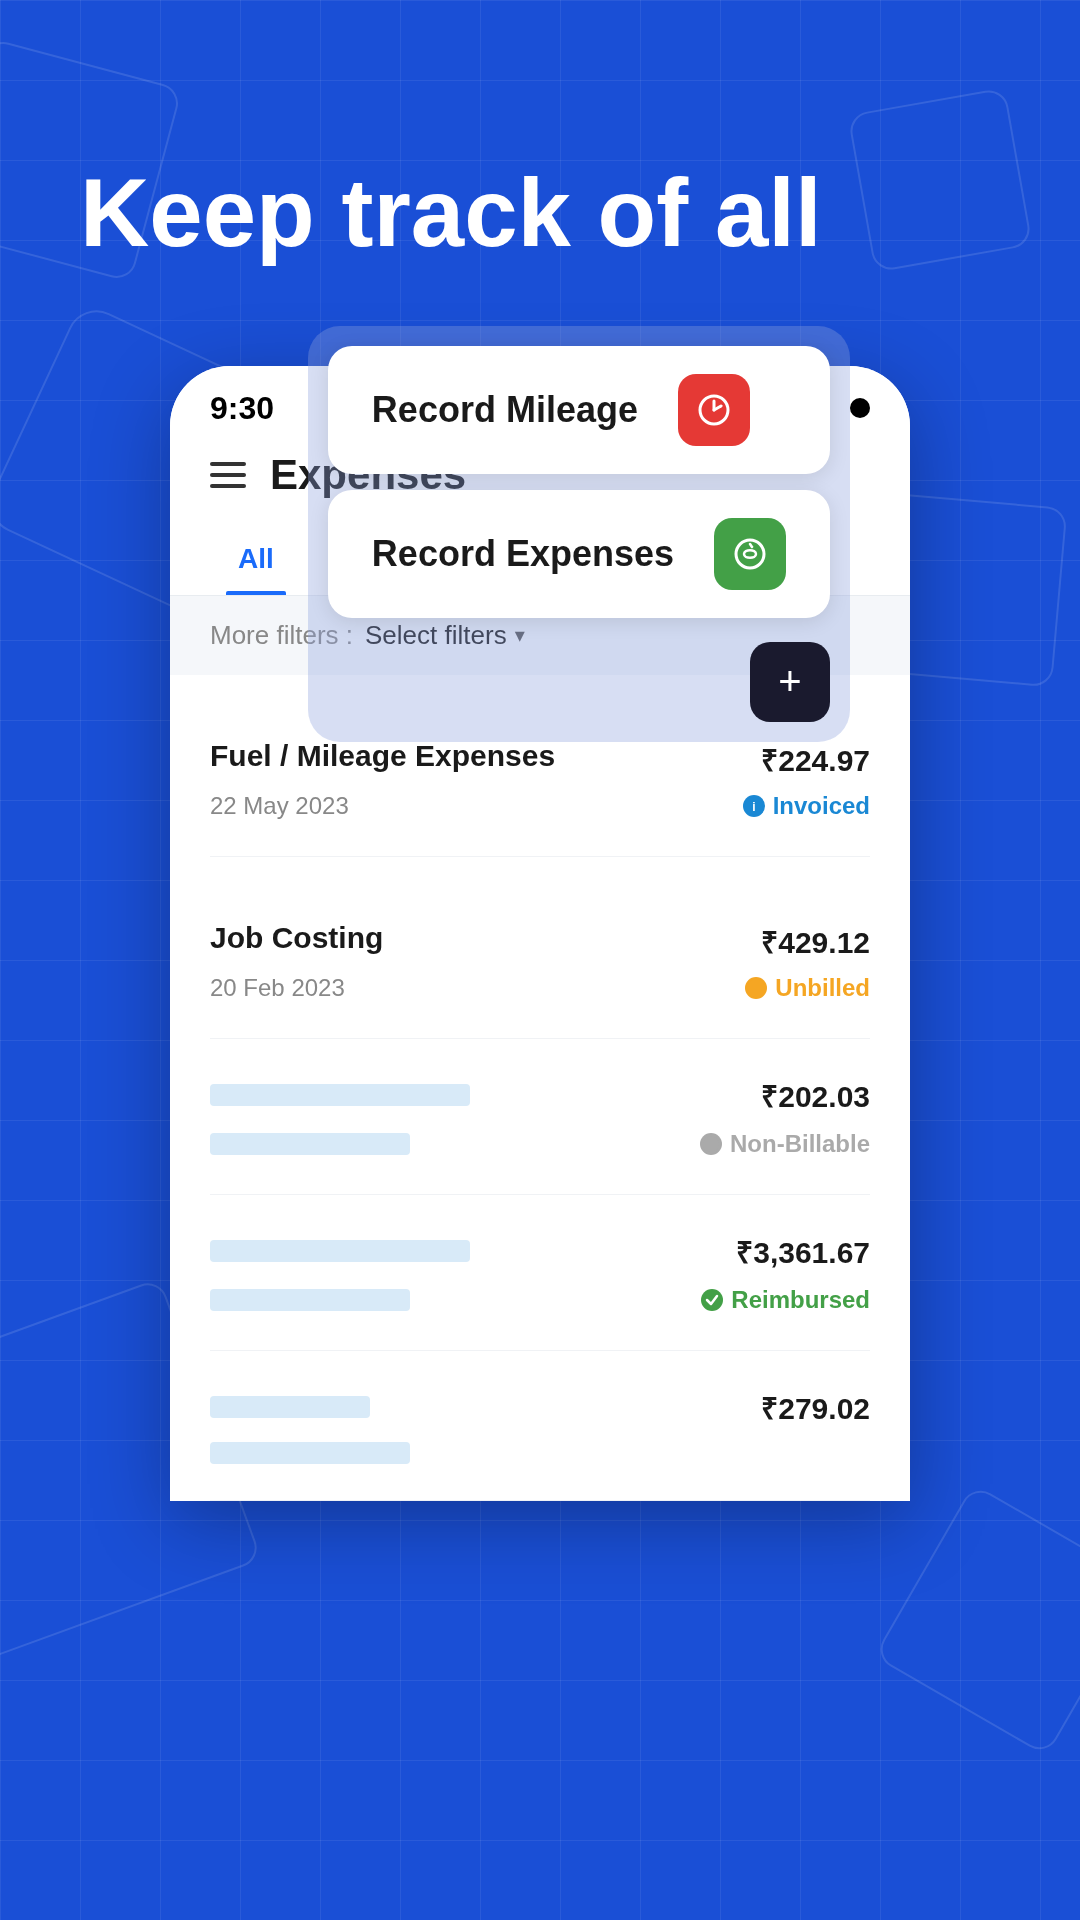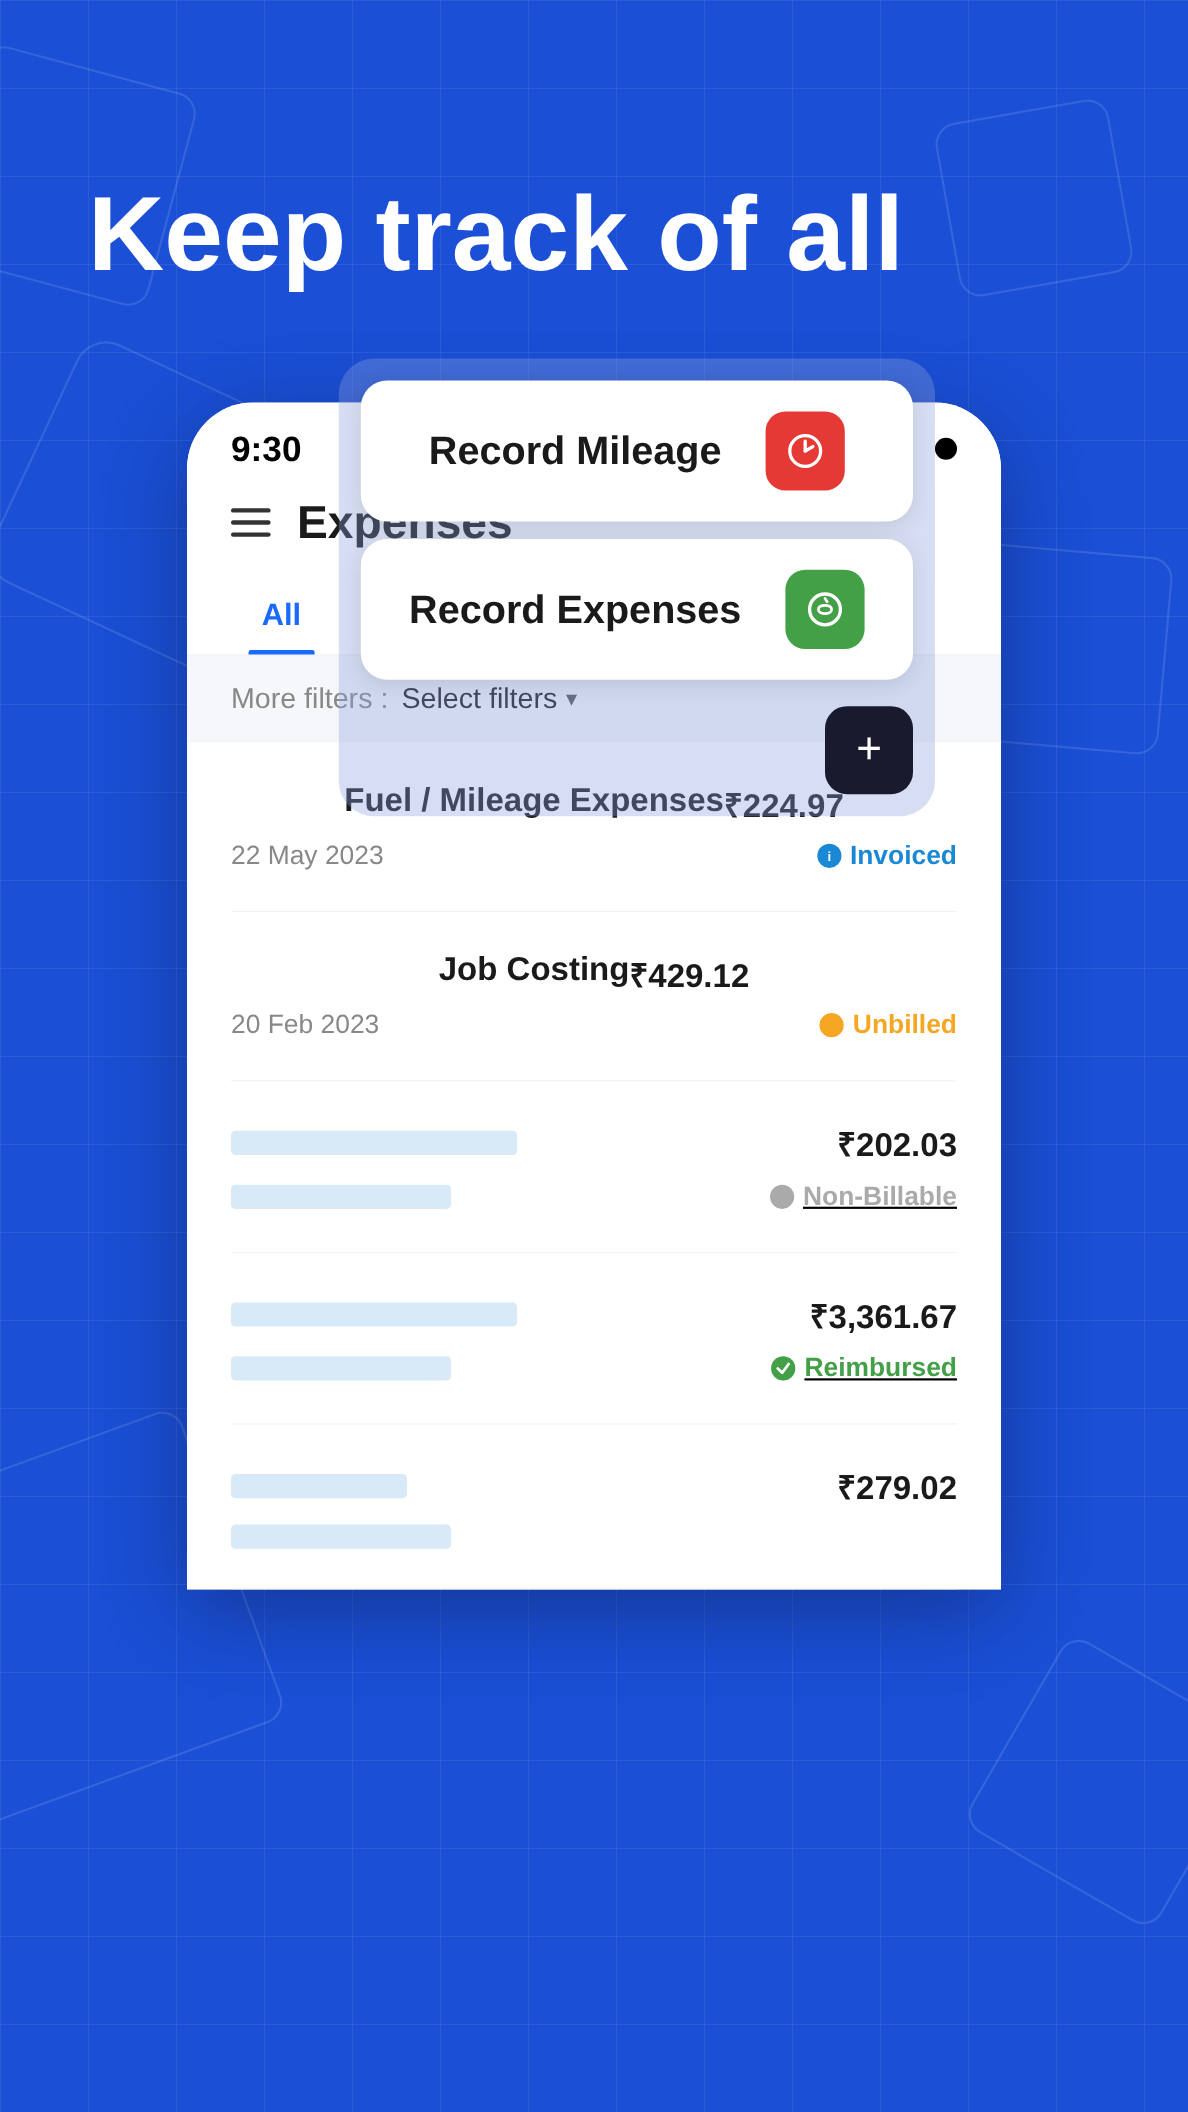--- a/index.html
+++ b/index.html
@@ -73,21 +73,21 @@
       border-radius: 32px;
       padding: 20px 20px 20px 20px;
     }
 
     .popup-card {
       background: #ffffff;
       border-radius: 24px;
       padding: 28px 44px;
       display: flex;
       align-items: center;
-      justify-content: center;
+      justify-content: flex-start;
       gap: 40px;
       min-width: 480px;
       box-shadow: 0 4px 20px rgba(0,0,0,0.1);
     }
     .popup-card-label {
       font-size: 36px;
       font-weight: 700;
       color: #1a1a1a;
     }
     .popup-icon {
@@ -241,21 +241,22 @@
       padding: 0 40px;
     }
     .expense-item {
       padding: 36px 0;
       border-bottom: 1px solid #f0f2f5;
     }
     .expense-item:last-child { border-bottom: none; }
     .expense-row {
       display: flex;
       align-items: flex-start;
-      justify-content: center;
+      justify-content: space-between;
+      margin-top: 28px;
     }
     .expense-name {
       font-size: 30px;
       font-weight: 700;
       color: #1a1a1a;
     }
     .expense-amount {
       font-size: 30px;
       font-weight: 700;
       color: #1a1a1a;
@@ -312,21 +313,20 @@
     .skeleton-row {
       display: flex;
       justify-content: space-between;
       align-items: center;
       margin-bottom: 14px;
     }
     .skeleton-meta {
       display: flex;
       justify-content: space-between;
       align-items: center;
-      text-decoration: underline;
     }
   </style>
 </head>
 <body>
 
 <div class="bg-grid"></div>
 <div class="bg-shapes">
   <div class="shape" style="width:200px;height:200px;top:60px;left:-40px;transform:rotate(15deg);"></div>
   <div class="shape" style="width:160px;height:160px;top:100px;right:60px;transform:rotate(-10deg);"></div>
   <div class="shape" style="width:240px;height:240px;top:340px;left:20px;transform:rotate(25deg);border-radius:30px;"></div>

